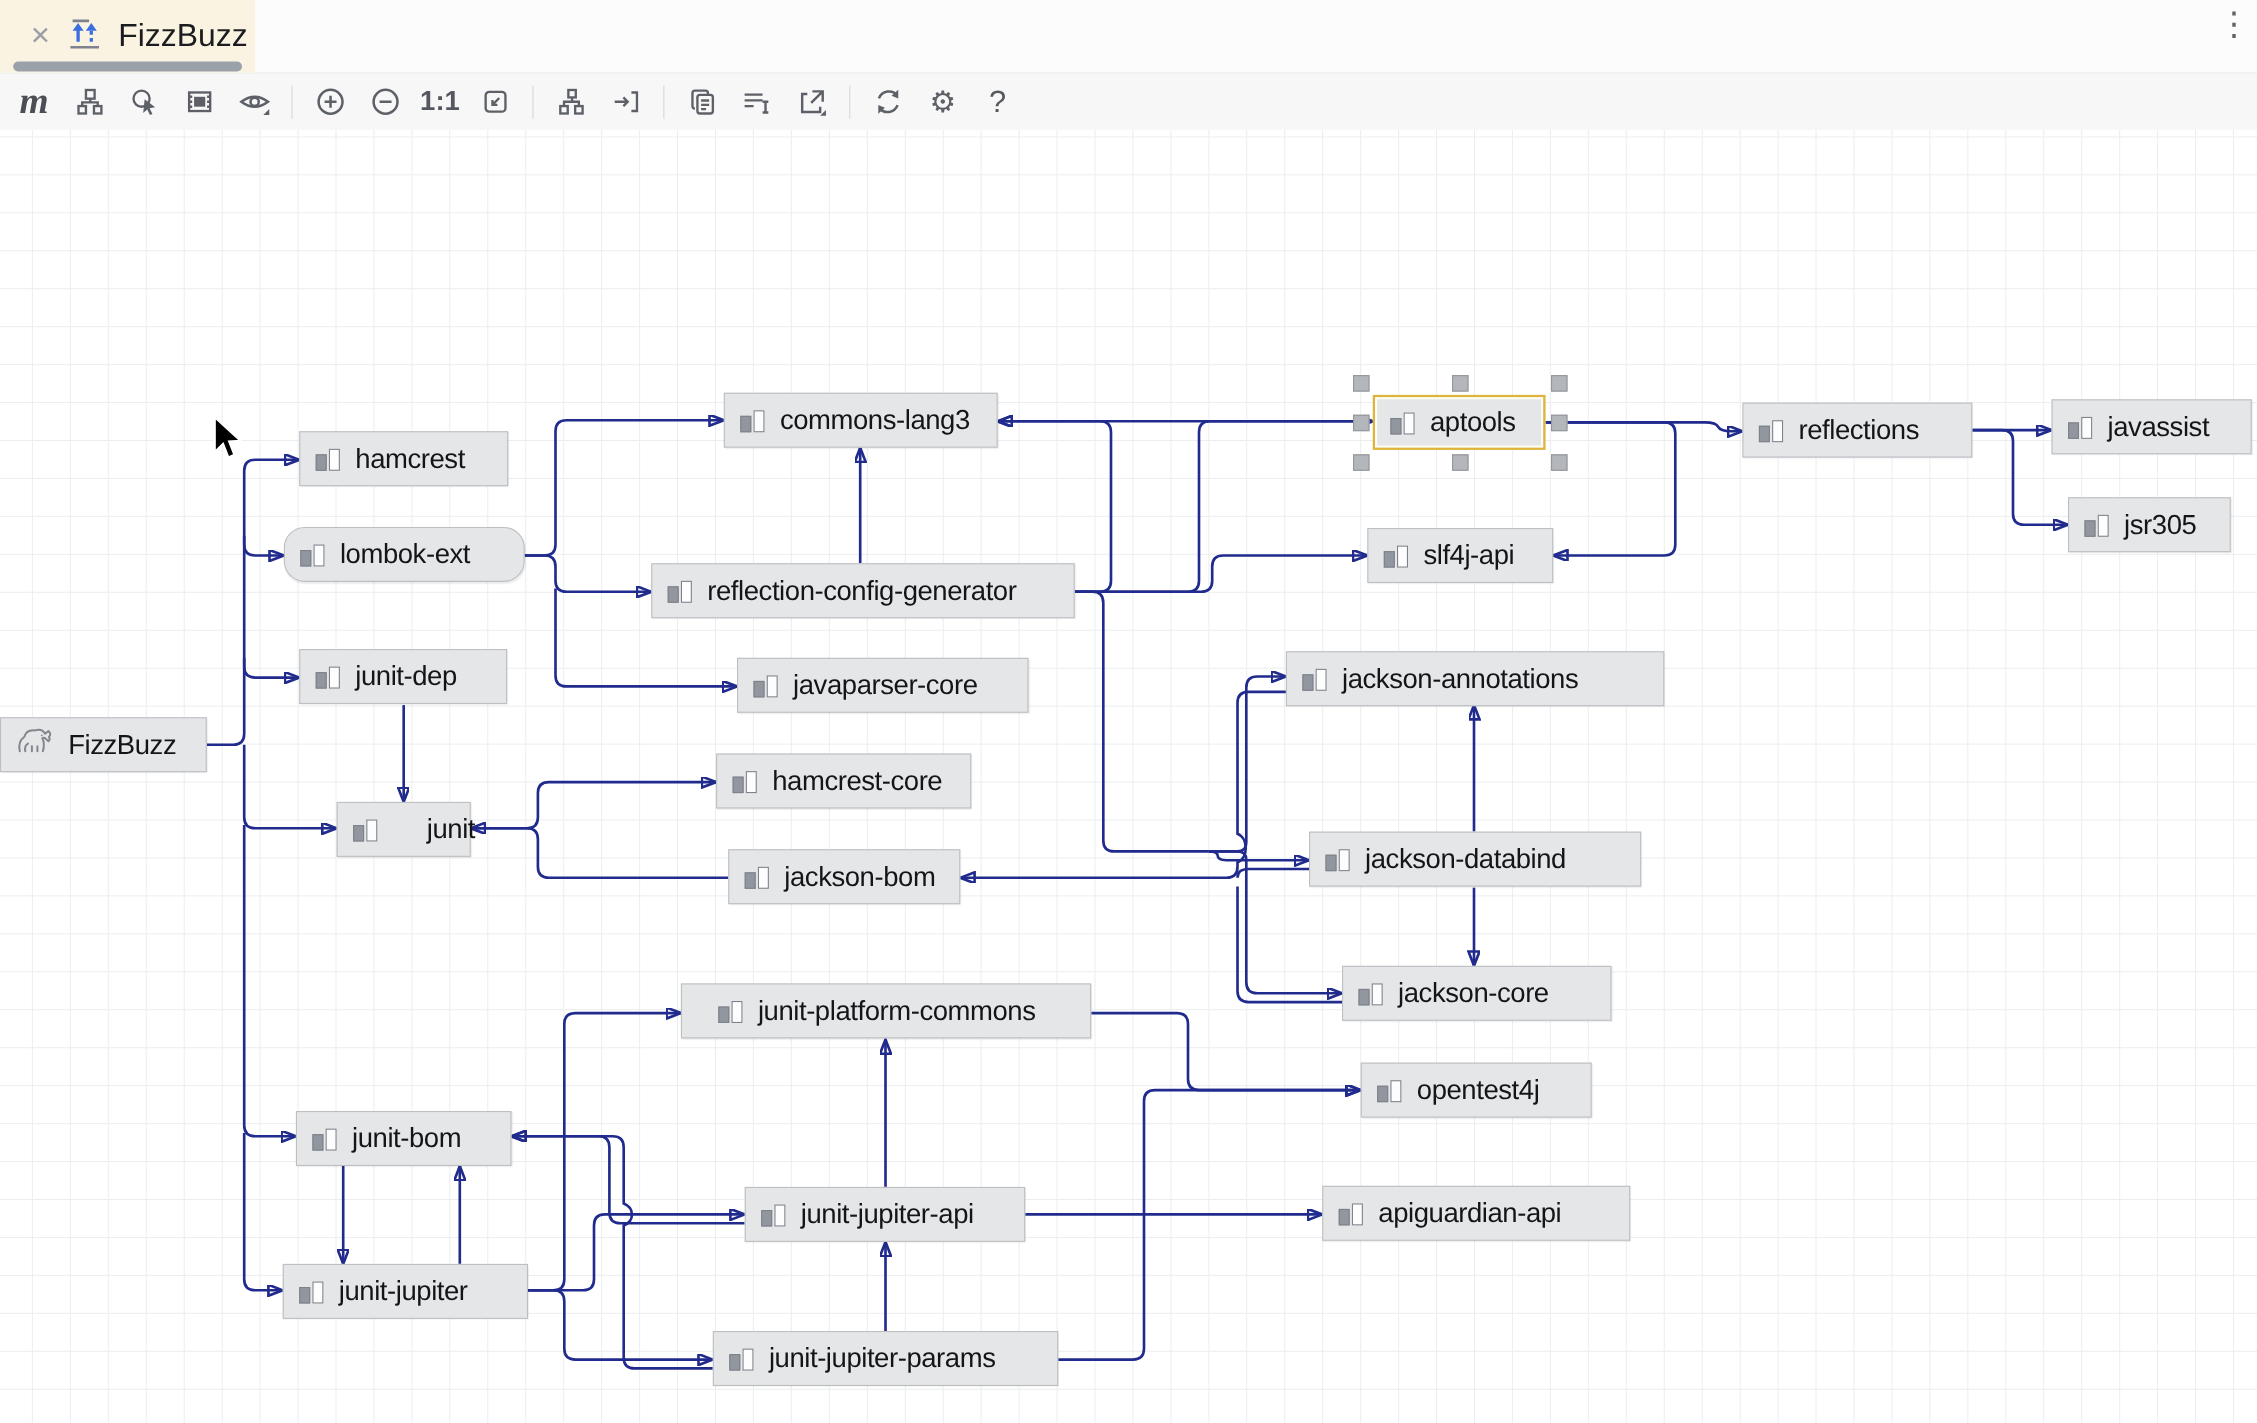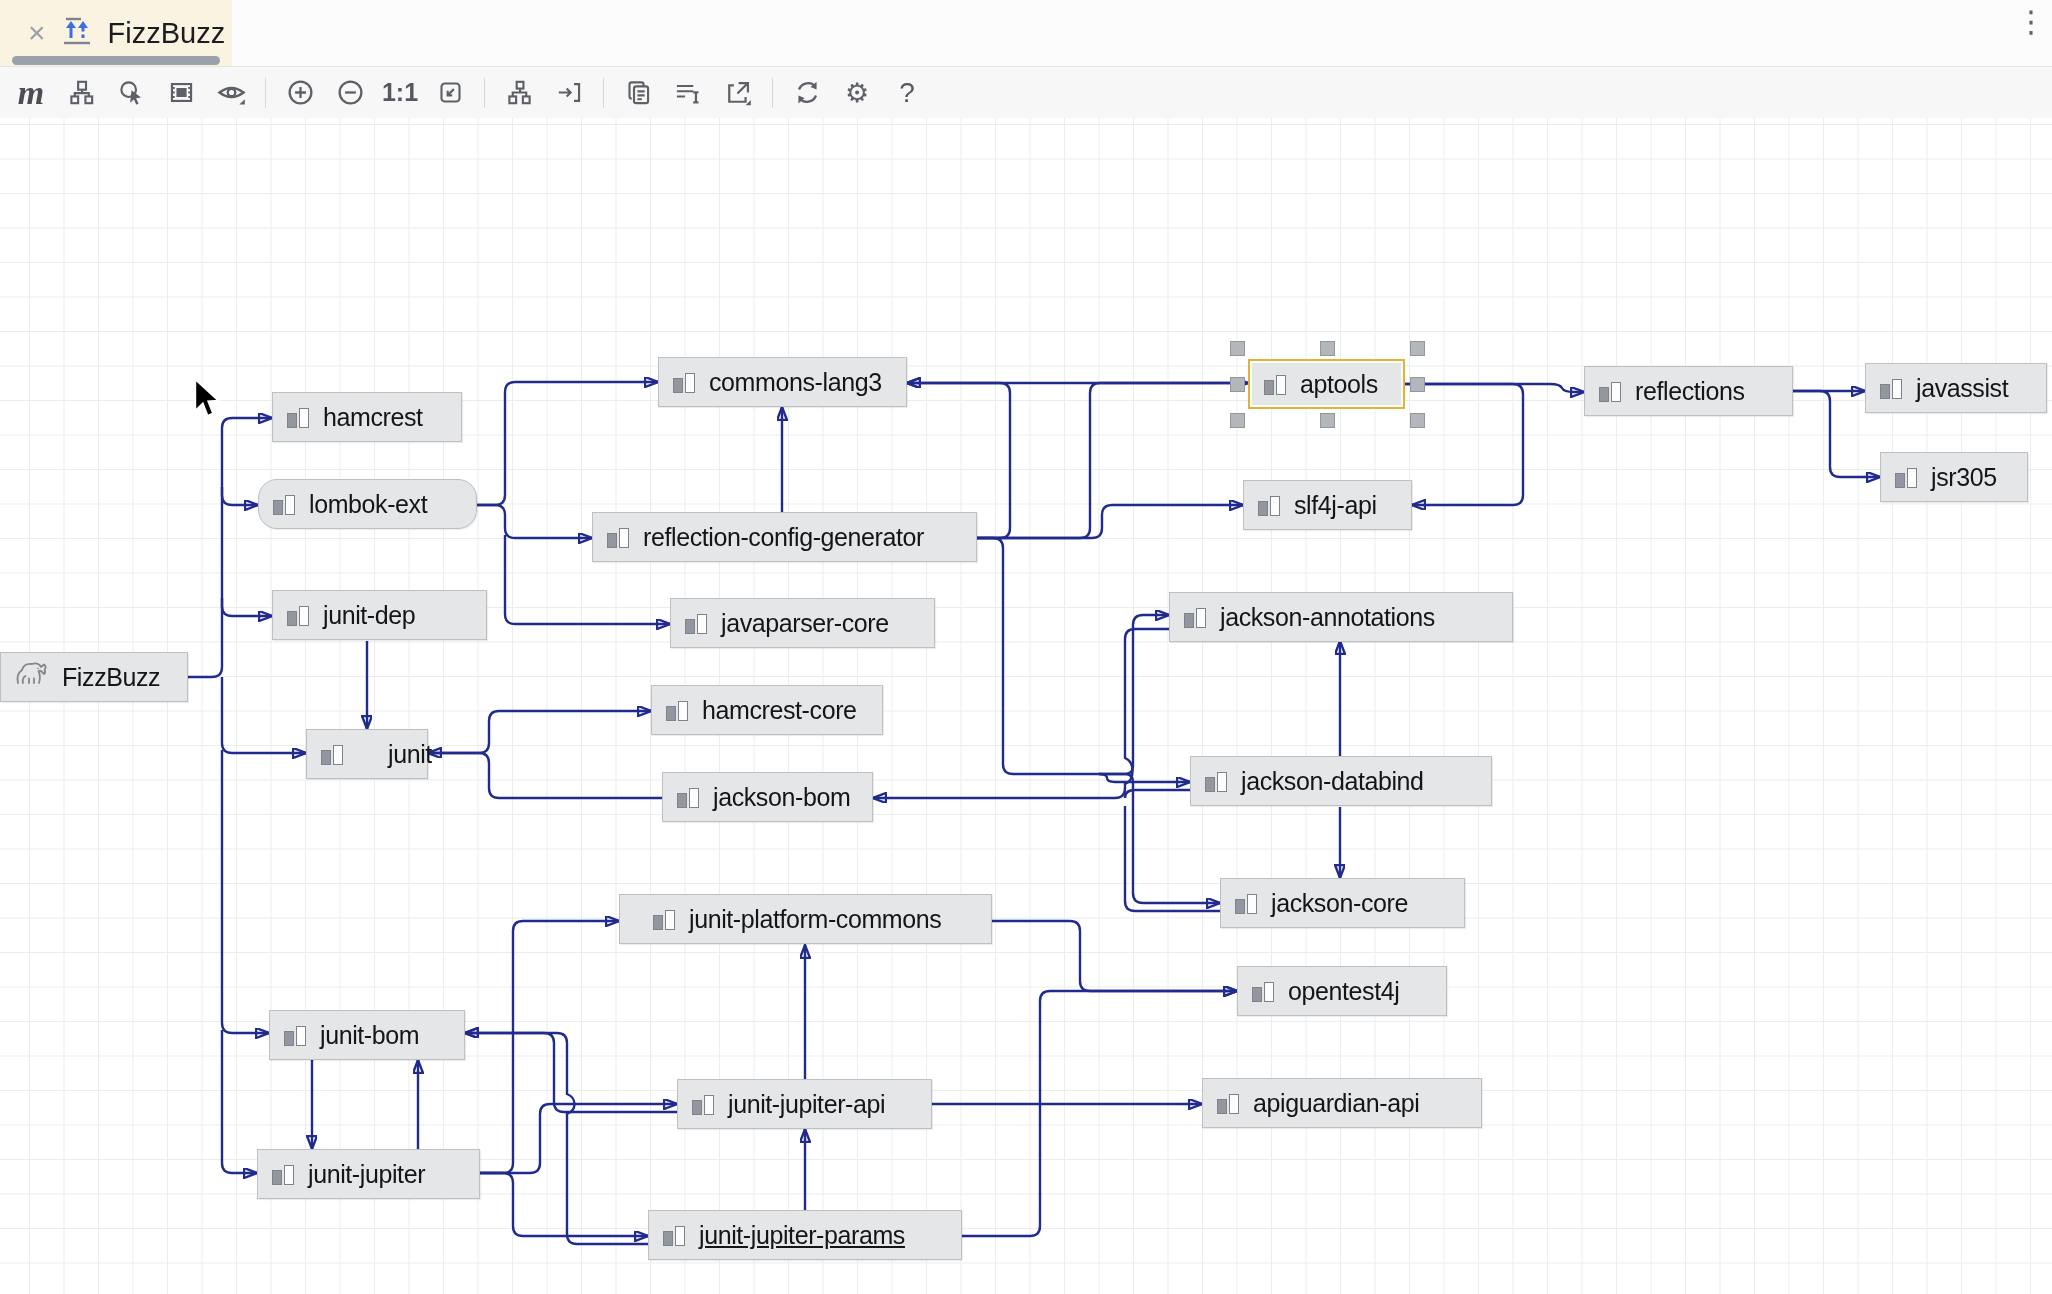--- a/index.html
+++ b/index.html
@@ -252,21 +252,21 @@
 </div>
 
 <div class="node" style="left:272px;top:392px;width:190px;">
     <span class="libicon"></span>
     <span>hamcrest</span>
   </div>
 <div class="node" style="left:258px;top:479px;width:219px;border-radius:19px;">
     <span class="libicon"></span>
     <span>lombok-ext</span>
   </div>
-<div class="node" style="left:272px;top:590px;width:215px;">
+<div class="node" style="left:272px;top:590px;width:189px;">
     <span class="libicon"></span>
     <span>junit-dep</span>
   </div>
 <div class="node" style="left:306px;top:729px;width:122px;gap:43px;">
     <span class="libicon"></span>
     <span>junit</span>
   </div>
 <div class="node" style="left:658px;top:357px;width:249px;">
     <span class="libicon"></span>
     <span>commons-lang3</span>
@@ -328,21 +328,21 @@
     <span>junit-bom</span>
   </div>
 <div class="node" style="left:257px;top:1149px;width:223px;">
     <span class="libicon"></span>
     <span>junit-jupiter</span>
   </div>
 <div class="node" style="left:677px;top:1079px;width:255px;">
     <span class="libicon"></span>
     <span>junit-jupiter-api</span>
   </div>
-<div class="node" style="left:648px;top:1210px;width:314px;text-decoration:underline;">
+<div class="node" style="left:648px;top:1210px;width:314px;">
     <span class="libicon"></span>
     <span>junit-jupiter-params</span>
   </div>
 <div class="node" style="left:1237px;top:966px;width:210px;">
     <span class="libicon"></span>
     <span>opentest4j</span>
   </div>
 <div class="node" style="left:1202px;top:1078px;width:280px;">
     <span class="libicon"></span>
     <span>apiguardian-api</span>

